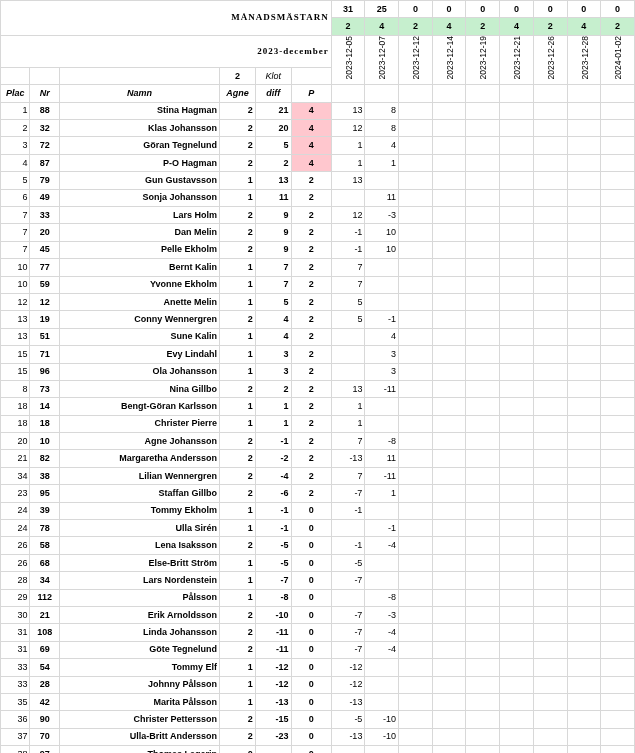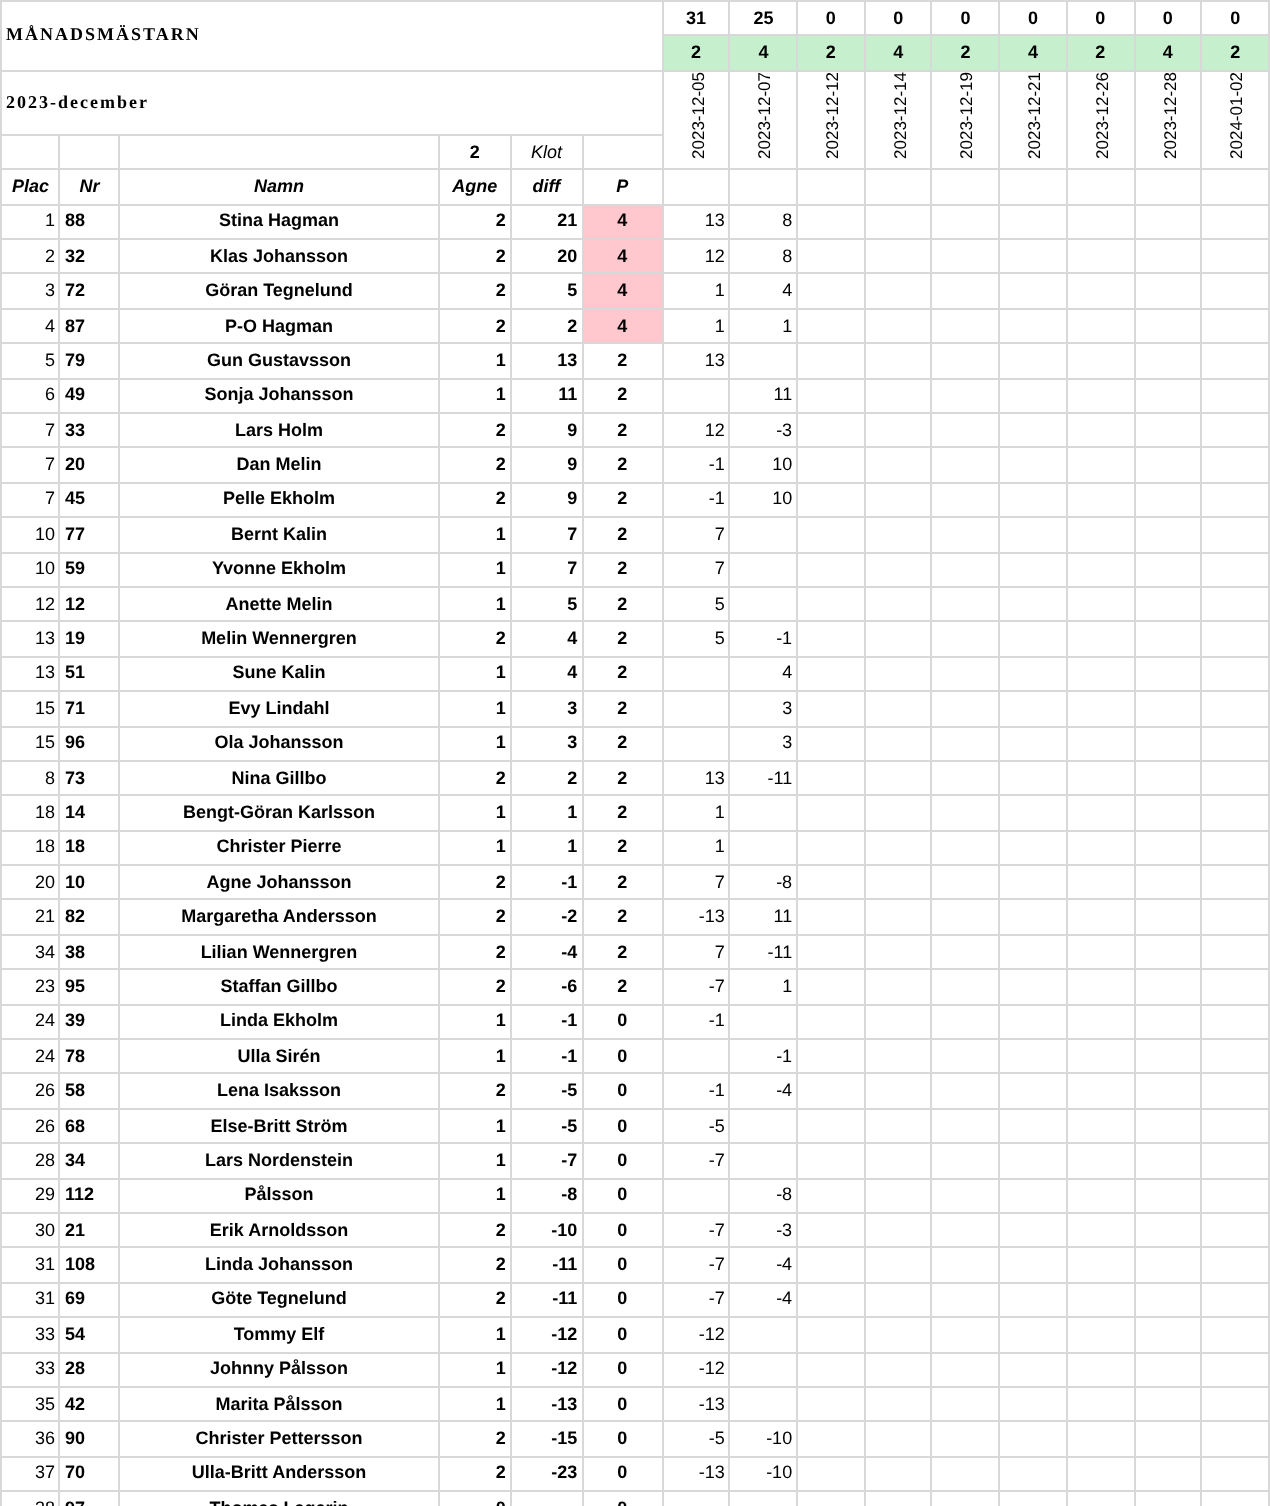--- a/index.html
+++ b/index.html
@@ -47,21 +47,21 @@
   col.c-day    { width: 32px; }
 
   .center { text-align: center; }
   .right  { text-align: right; }
   .left   { text-align: left; }
   .bold   { font-weight: bold; }
   .ital   { font-style: italic; }
   .title-cell {
     font-family: "Liberation Serif", serif;
     font-weight: bold;
-    text-align: left;
+    text-align: right;
     letter-spacing: 1px;
   }
   .title-main {
     font-size: 27px;
     line-height: 30px;
   }
   .title-sub {
     font-size: 22px;
     line-height: 26px;
   }
@@ -96,26 +96,26 @@
     font-weight: bold;
     font-size: 9px;
     text-align: center;
   }
   .p-red {
     background: #ffc7ce;
     text-align: center;
     font-weight: bold;
   }
   .score { text-align: right; padding-right: 5px; }
-  .nr { text-align: left; font-weight: bold; padding-right: 4px;}
+  .nr { text-align: center; font-weight: bold; padding-right: 4px;}
   .plac { text-align: right; padding-right: 4px;}
   .spel { text-align: right; font-weight: bold; padding-right: 7px;}
   .diff { text-align: right; font-weight: bold; padding-right: 8px;}
   .pp   { text-align: center; font-weight: bold; }
-  .namn { text-align: center; font-weight: bold; padding-left: 4px;}
+  .namn { text-align: right; font-weight: bold; padding-left: 4px;}
 </style>
 </head>
 <body>
 
 <div id="sheet">
   <table class="grid">
     <colgroup>
       <col class="c-plac">
         <col class="c-nr">
         <col class="c-namn">
@@ -394,21 +394,21 @@
           <td class="score"></td>
           <td class="score"></td>
           <td class="score"></td>
           <td class="score"></td>
           <td class="score"></td>
           <td class="score"></td>
         </tr>
         <tr>
           <td class="plac">13</td>
           <td class="nr">19</td>
-          <td class="namn">Melin Wennergren</td>
+          <td class="namn">Conny Wennergren</td>
           <td class="spel">2</td>
           <td class="diff">4</td>
           <td class="pp">2</td>
           <td class="score">5</td>
           <td class="score">-1</td>
           <td class="score"></td>
           <td class="score"></td>
           <td class="score"></td>
           <td class="score"></td>
           <td class="score"></td>
@@ -581,21 +581,21 @@
           <td class="score"></td>
           <td class="score"></td>
           <td class="score"></td>
           <td class="score"></td>
           <td class="score"></td>
           <td class="score"></td>
         </tr>
         <tr>
           <td class="plac">24</td>
           <td class="nr">39</td>
-          <td class="namn">Linda Ekholm</td>
+          <td class="namn">Tommy Ekholm</td>
           <td class="spel">1</td>
           <td class="diff">-1</td>
           <td class="pp">0</td>
           <td class="score">-1</td>
           <td class="score"></td>
           <td class="score"></td>
           <td class="score"></td>
           <td class="score"></td>
           <td class="score"></td>
           <td class="score"></td>

